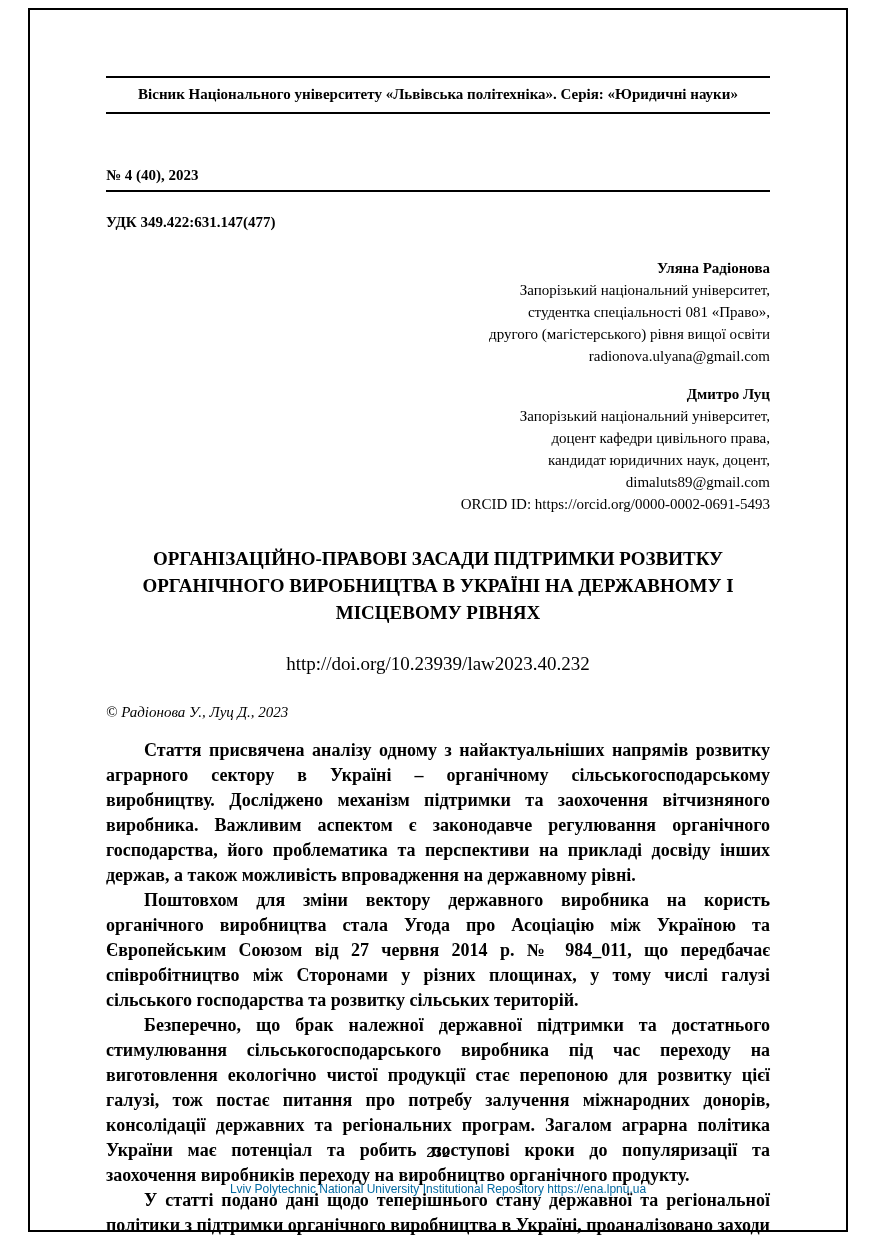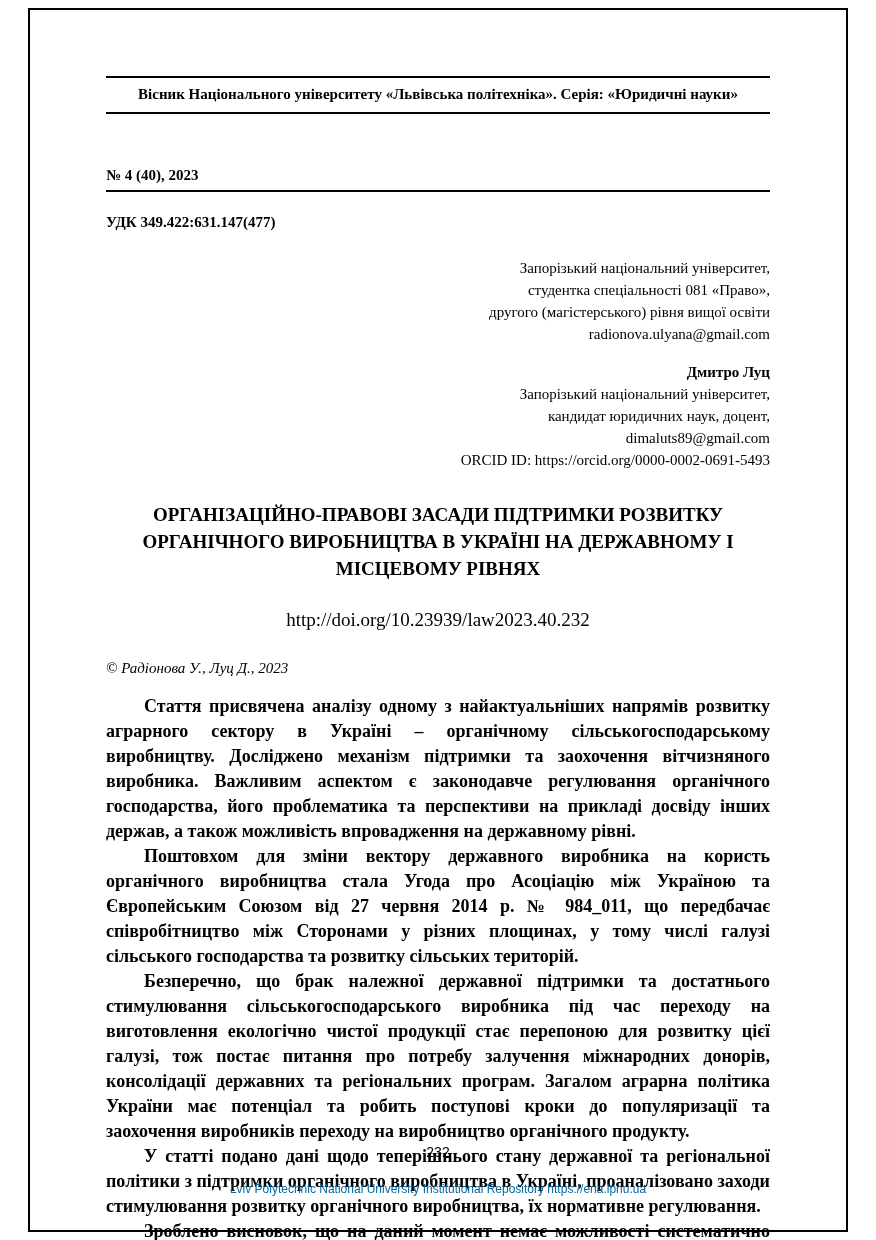--- a/index.html
+++ b/index.html
@@ -112,29 +112,31 @@
 
       <div class="rule"></div>
       <div class="journal-header">Вісник Національного університету «Львівська політехніка». Серія: «Юридичні науки»</div>
       <div class="rule"></div>
       <div class="issue-line">№ 4 (40), 2023</div>
       <div class="rule"></div>
 
       <div class="udc">УДК 349.422:631.147(477)</div>
 
       <div class="author-block">
+        <div class="author-name">Уляна Радіонова</div>
         <div class="author-line">Запорізький національний університет,</div>
         <div class="author-line">студентка спеціальності 081 «Право»,</div>
         <div class="author-line">другого (магістерського) рівня вищої освіти</div>
         <div class="author-line">radionova.ulyana@gmail.com</div>
       </div>
 
       <div class="author-block second">
         <div class="author-name">Дмитро Луц</div>
         <div class="author-line">Запорізький національний університет,</div>
+        <div class="author-line">доцент кафедри цивільного права,</div>
         <div class="author-line">кандидат юридичних наук, доцент,</div>
         <div class="author-line">dimaluts89@gmail.com</div>
         <div class="author-line">ORCID ID: https://orcid.org/0000-0002-0691-5493</div>
       </div>
 
       <h1 class="article-title">ОРГАНІЗАЦІЙНО-ПРАВОВІ ЗАСАДИ ПІДТРИМКИ РОЗВИТКУ ОРГАНІЧНОГО ВИРОБНИЦТВА В УКРАЇНІ НА ДЕРЖАВНОМУ І МІСЦЕВОМУ РІВНЯХ</h1>
 
       <div class="doi-line">http://doi.org/10.23939/law2023.40.232</div>
 
       <div class="copyright-line">© Радіонова У., Луц Д., 2023</div>

